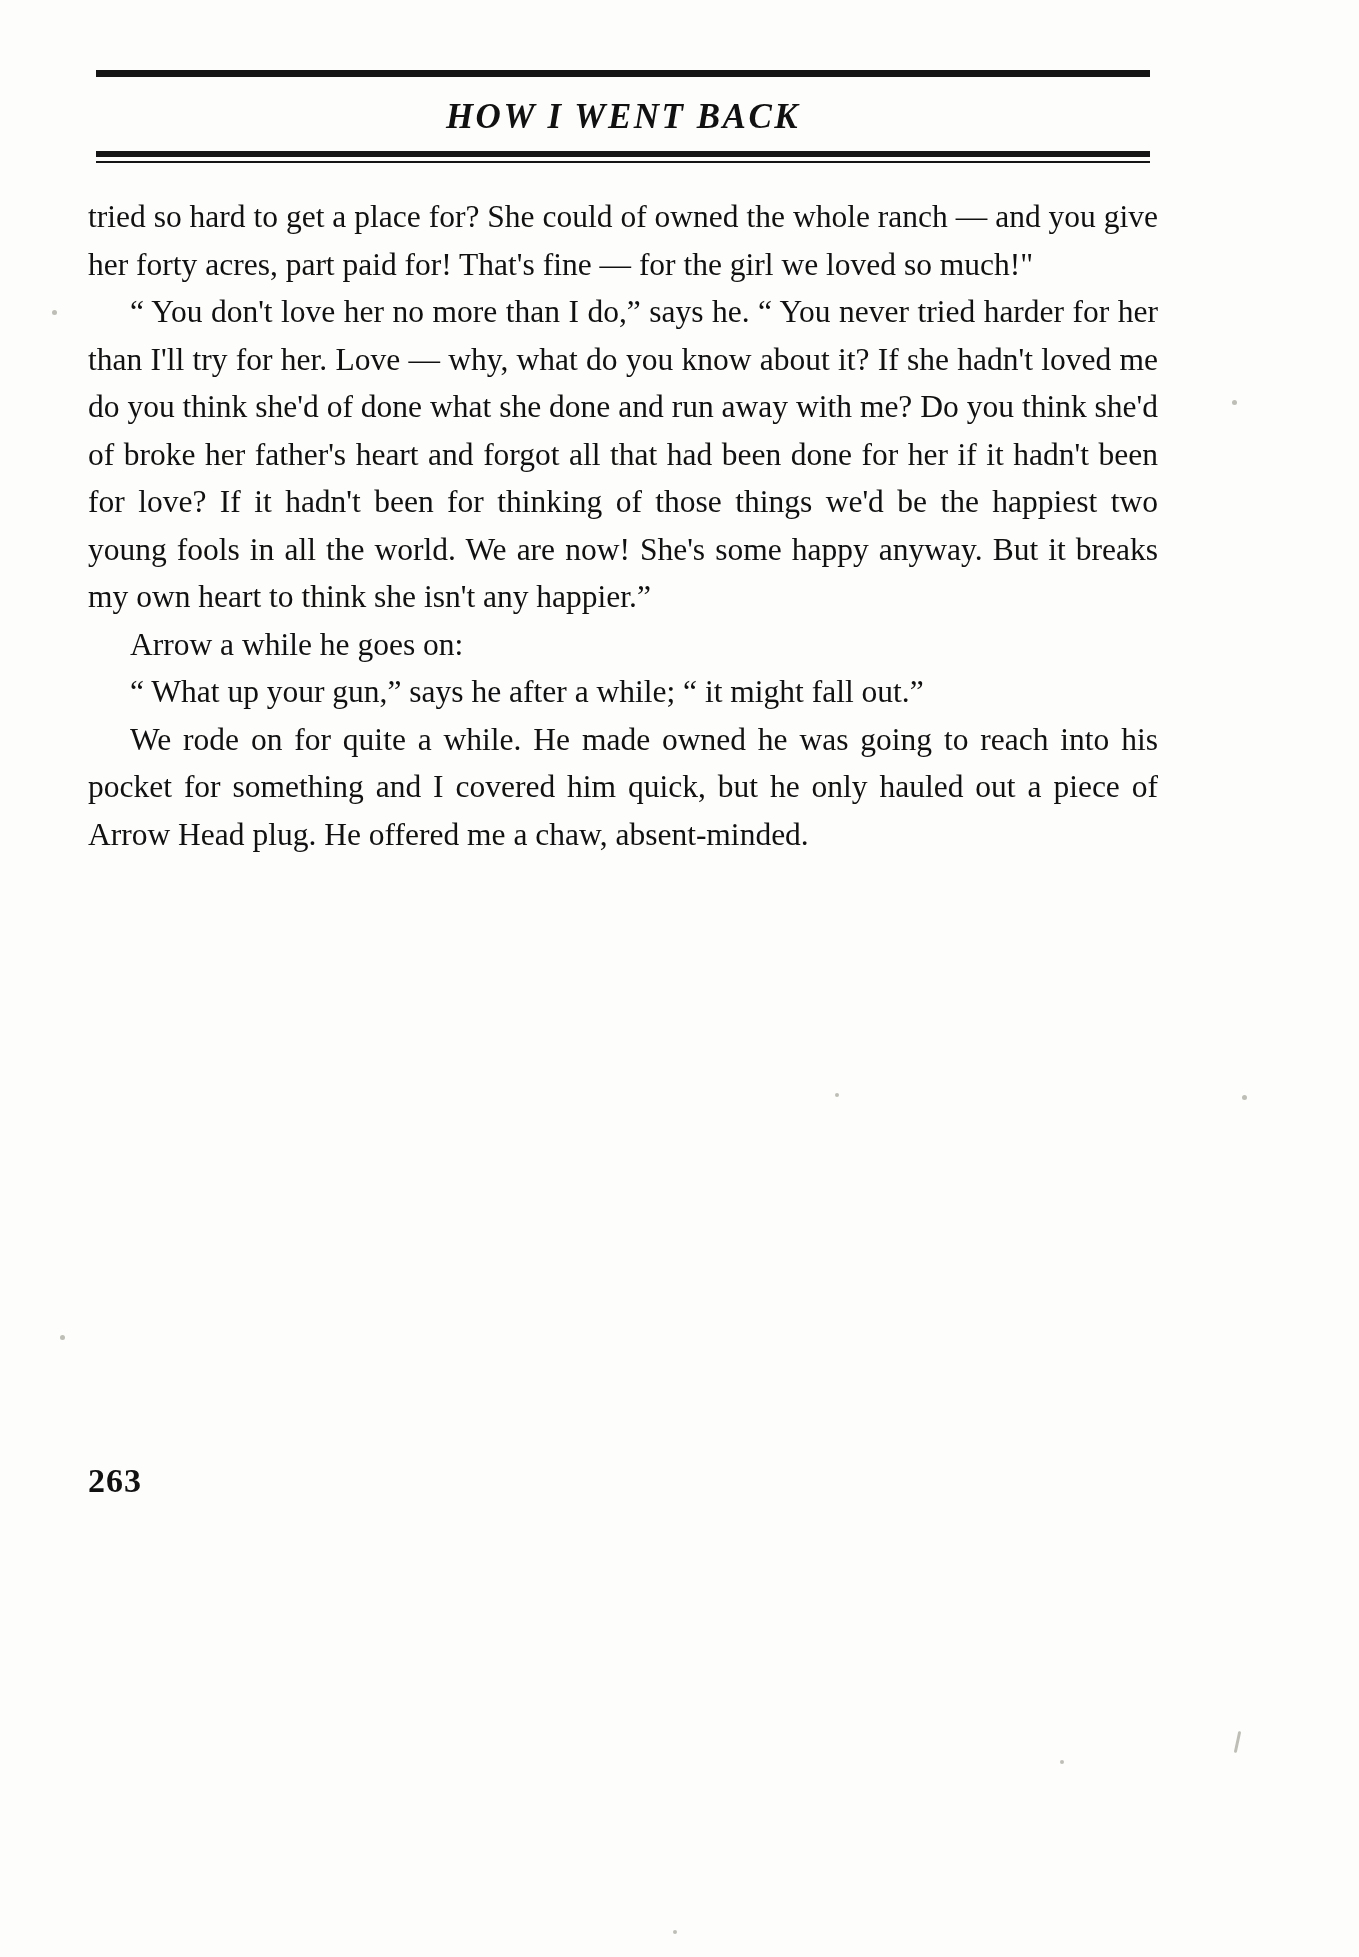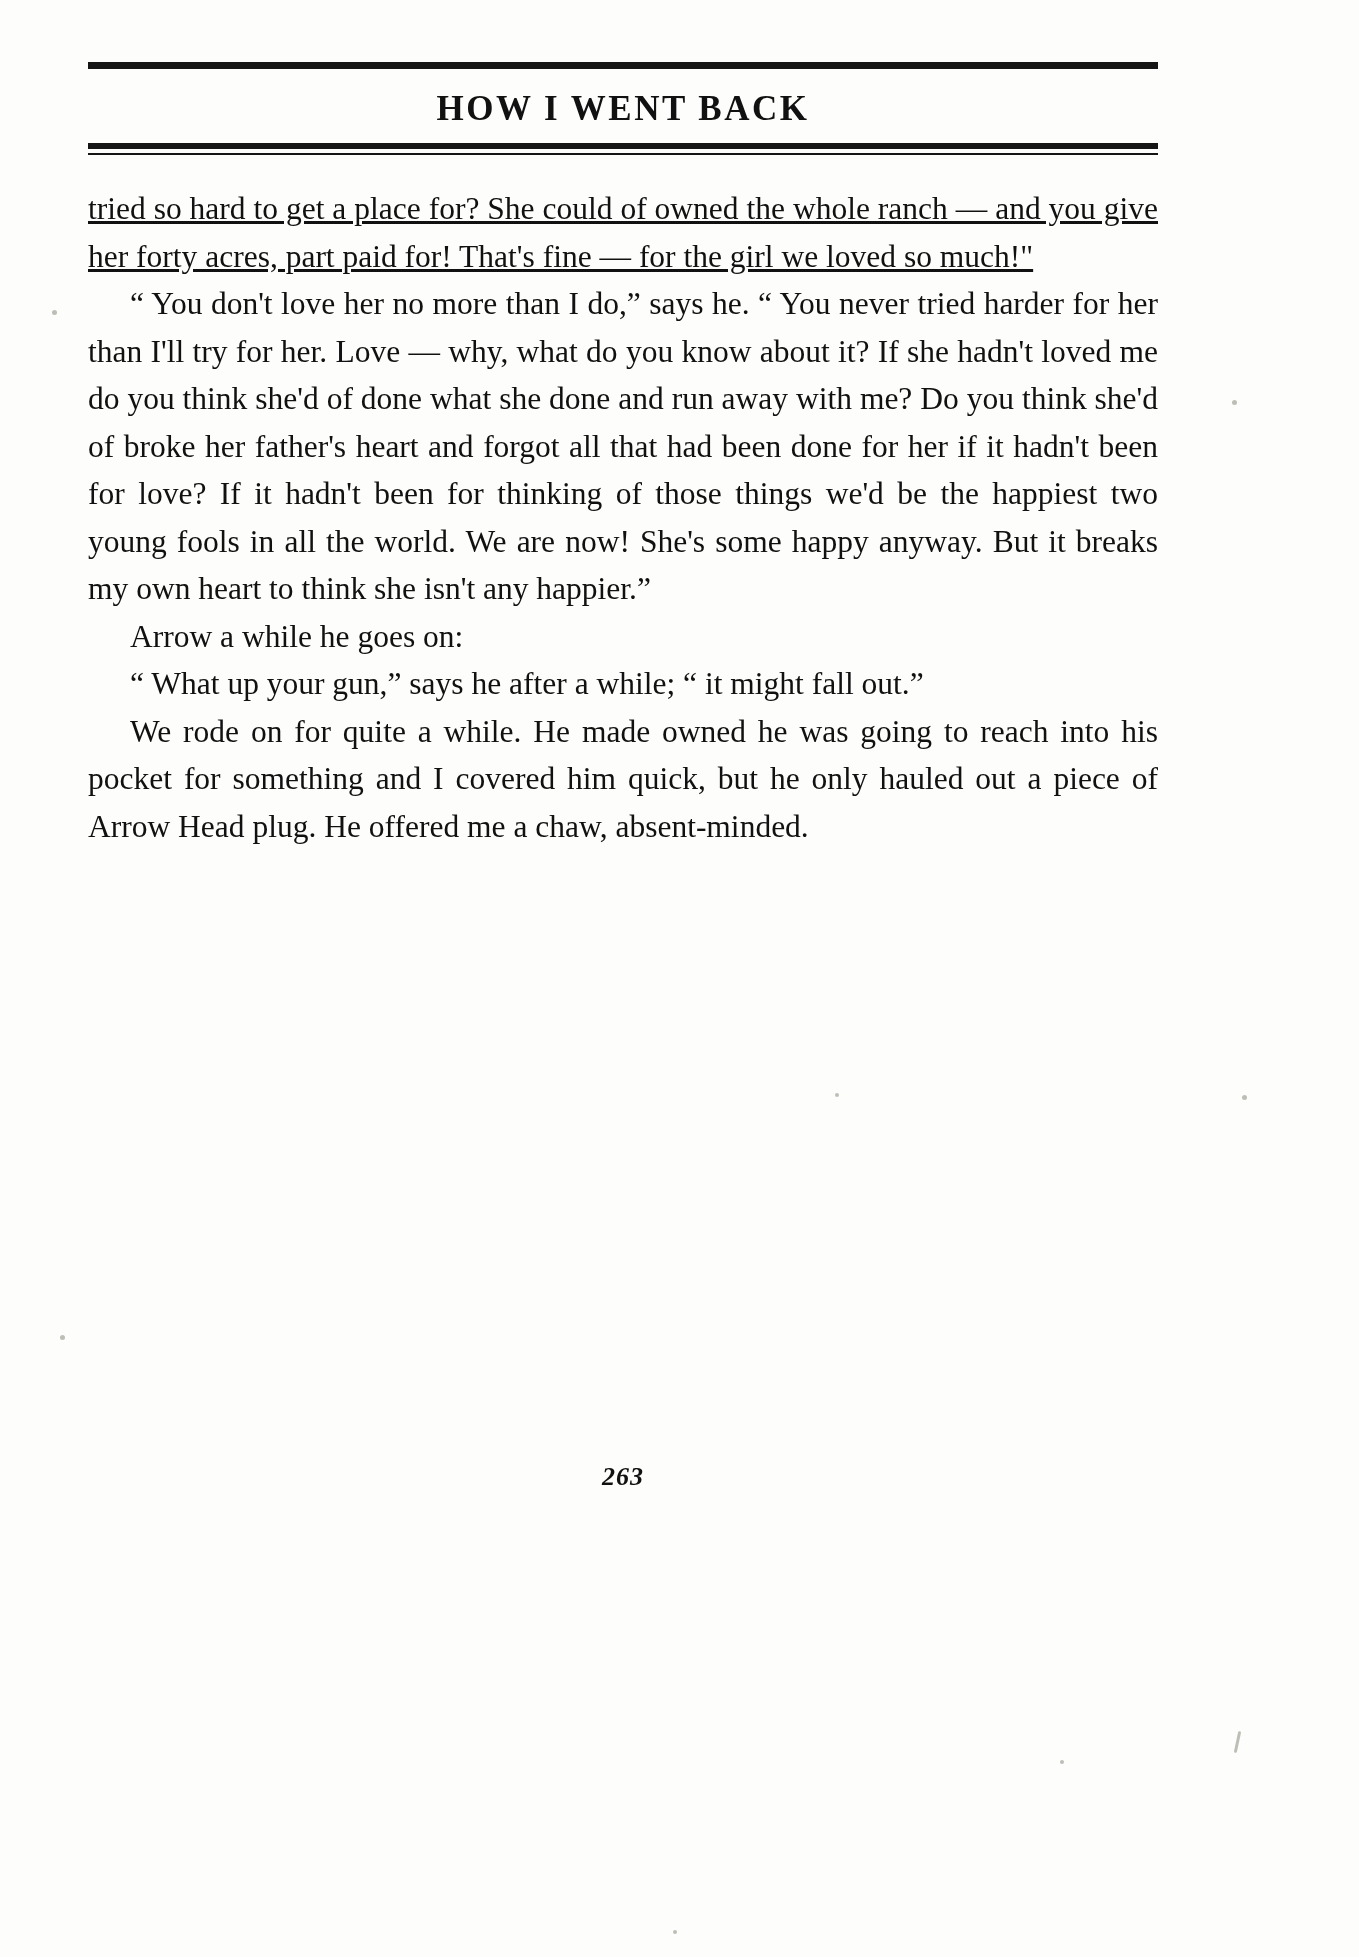--- a/index.html
+++ b/index.html
@@ -23,21 +23,22 @@
     height: 1957px;
     background: #fdfdfb;
   }
   .content {
     position: absolute;
     left: 88px;
     top: 62px;
     width: 1070px;
   }
   .header {
-    margin: 0;
+    margin: 8px;
+    font-style: italic;
   }
   .rule-top {
     height: 7px;
     background: #151515;
     width: 100%;
     margin-bottom: 7px;
   }
   .rule-bottom-thick {
     height: 6px;
     background: #151515;
@@ -63,32 +64,30 @@
     line-height: 47.5px;
     text-align: justify;
     text-justify: inter-word;
   }
   .body-text p {
     margin: 0;
     text-indent: 42px;
   }
   .body-text p.noindent {
     text-indent: 0;
-    text-decoration: underline;
   }
   .folio {
     position: absolute;
     left: 0;
     top: 1400px;
     width: 1070px;
-    text-align: center;
-    font-size: 26px;
+    text-align: left;
+    font-size: 34px;
     font-weight: bold;
     letter-spacing: 1px;
-    font-style: italic;
   }
   .speck {
     position: absolute;
     background: #8a8a80;
     border-radius: 50%;
     opacity: .55;
   }
 </style>
 </head>
 <body>

